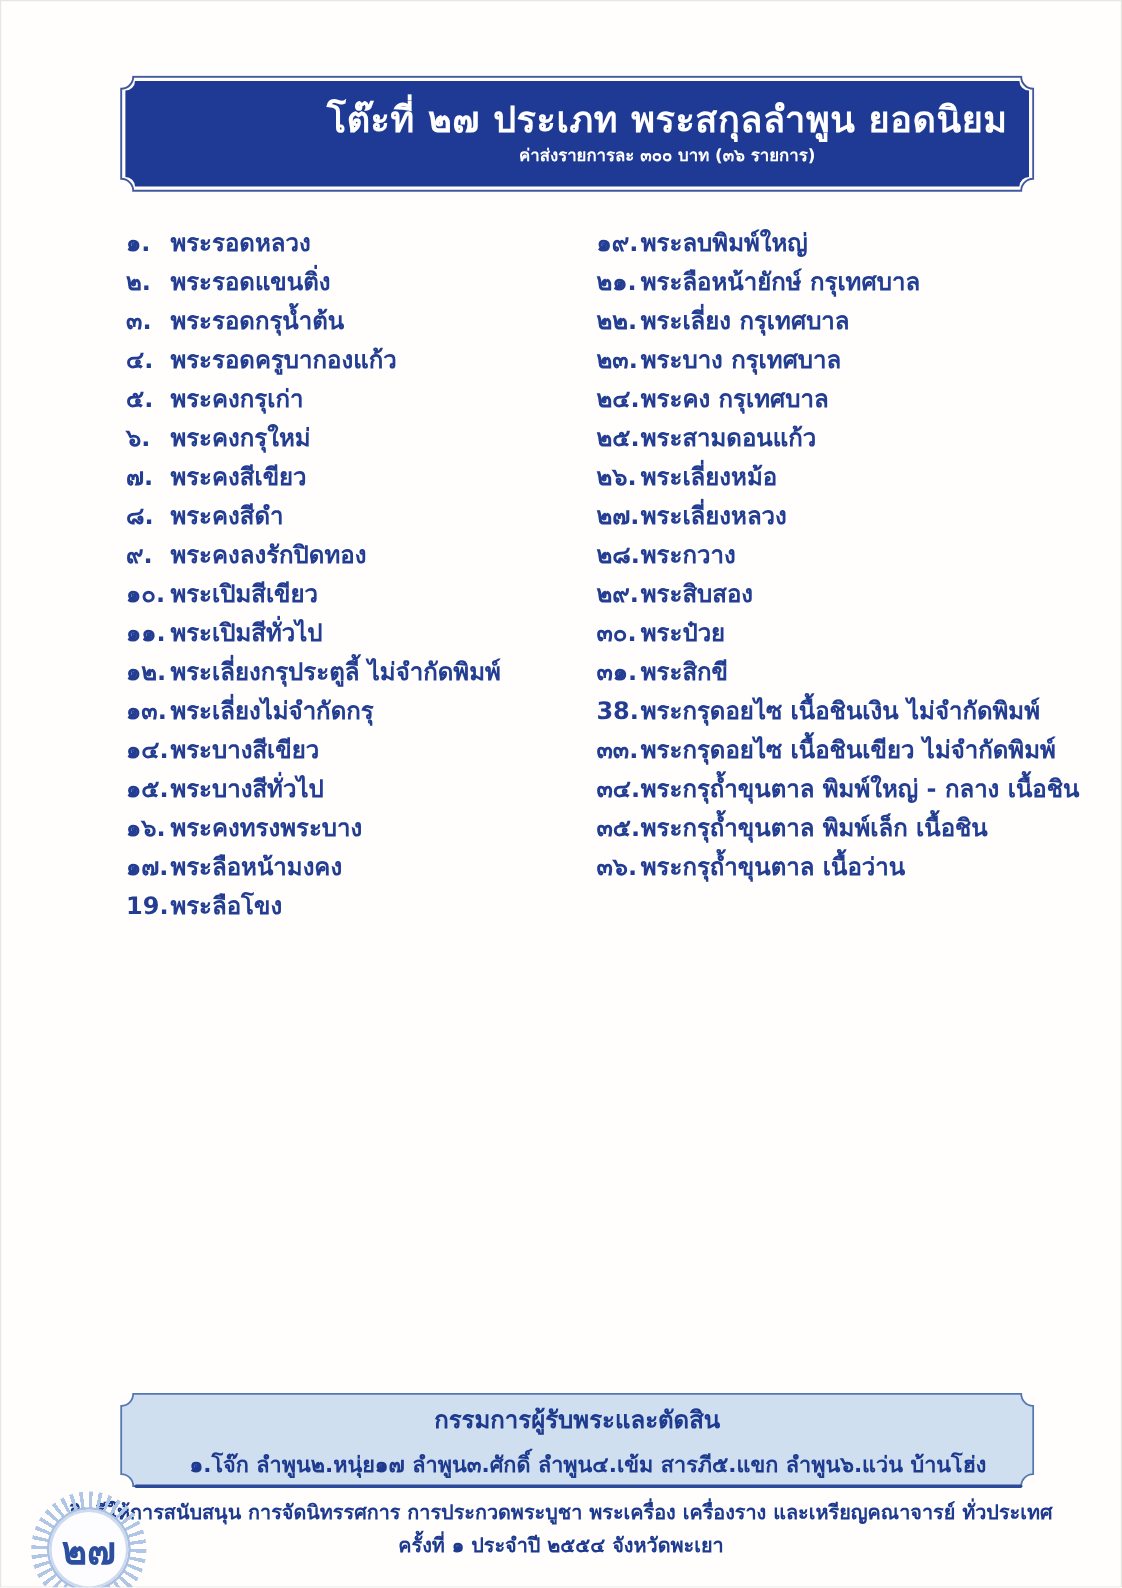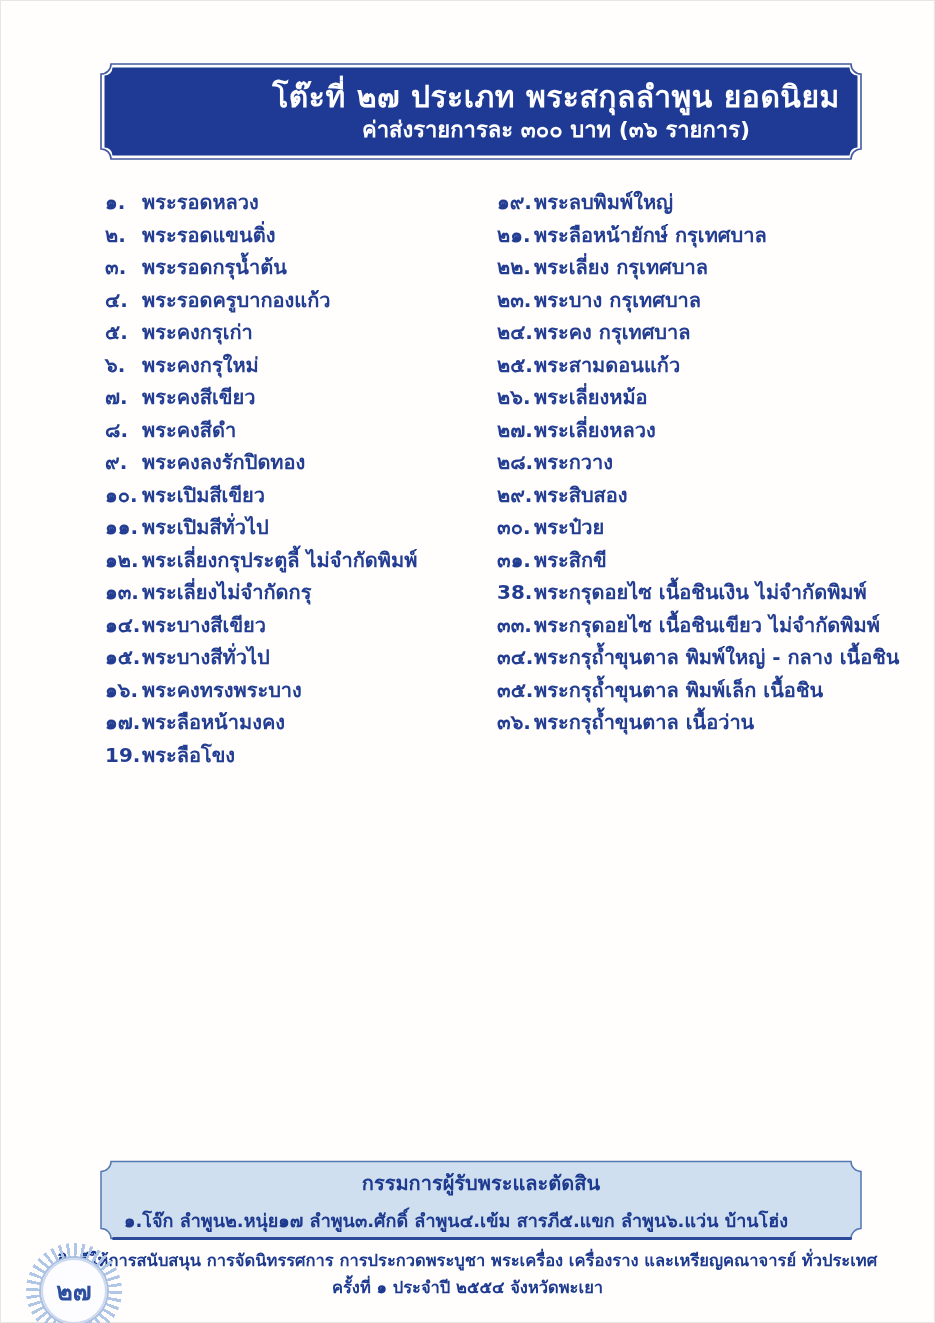--- a/index.html
+++ b/index.html
@@ -10,40 +10,40 @@
     font-family:"DejaVu Sans","Liberation Sans",sans-serif;
   }
   
   .header-box{position:absolute;left:100px;top:63px;width:912px;height:97px;}
   .header-box svg{position:absolute;inset:0;display:block;}
   .header-text{
     position:absolute;inset:0;display:flex;flex-direction:column;
     align-items:center;justify-content:center;gap:7px;color:#ffffff;
   }
   .title{font-size:30px;font-weight:bold;letter-spacing:.5px;line-height:1;}
-  .subtitle{font-size:22px;font-weight:bold;line-height:1;}
+  .subtitle{font-size:14px;font-weight:bold;line-height:1;}
   
   .list{position:absolute;left:105px;top:186px;display:flex;}
   .col{display:flex;flex-direction:column;}
   .col-left{width:392px;}
   .row{
     height:32.5px;display:flex;align-items:center;white-space:nowrap;
     color:#223d91;font-weight:bold;font-size:20px;line-height:1;
   }
   .no{width:37px;flex:0 0 37px;}
   
   .committee-box{position:absolute;left:100px;top:1160px;width:762px;height:80px;}
   .committee-box svg{position:absolute;inset:0;display:block;}
   .committee-text{
     position:absolute;inset:0;display:flex;flex-direction:column;
     justify-content:center;color:#1d3a8f;
   }
   .committee-title{text-align:center;font-size:20px;font-weight:bold;margin-top:1px;}
   .members{
-    display:flex;justify-content:flex-start;align-items:baseline;
+    display:flex;justify-content:flex-end;align-items:baseline;
     padding:7px 40px 0 24px;font-size:18px;font-weight:bold;white-space:nowrap;
   }
   .committee-underline{
     position:absolute;left:112px;top:1237px;width:740px;height:3px;
     background:#2d4a9a;border-radius:2px;
   }
   
   .support{
     position:absolute;left:0;right:0;top:1247px;text-align:center;
     color:#1d3a8f;font-weight:bold;font-size:16.5px;line-height:27px;
@@ -51,21 +51,21 @@
   
   .stamp{
     position:absolute;left:26px;top:1243px;width:96px;height:96px;border-radius:50%;
     background:repeating-conic-gradient(#b0c6e6 0deg 4deg, rgba(255,255,255,0) 4deg 10deg);
     display:flex;align-items:center;justify-content:center;
   }
   .stamp::before{
     content:"";position:absolute;inset:15px;border-radius:50%;background:#fdfdff;
     box-shadow:0 0 0 2px #a9c0e2, inset 0 0 0 2px #cdd9ee;
   }
-  .stamp-number{position:relative;color:#2c4e9f;font-weight:bold;font-size:25px;}
+  .stamp-number{position:relative;color:#2c4e9f;font-weight:bold;font-size:32px;}
 </style>
 </head>
 <body>
 
 <div class="sheet">
 
   <div class="header-box">
     <svg viewBox="0 0 762 97" width="762" height="97" aria-hidden="true">
       <path d="M 11 1 H 751 A 10 10 0 0 0 761 11 V 86 A 10 10 0 0 0 751 96 H 11 A 10 10 0 0 0 1 86 V 11 A 10 10 0 0 0 11 1 Z" fill="none" stroke="#41599f" stroke-width="1.6"></path>
       <path d="M 12.5 4.5 H 749.5 A 8 8 0 0 0 757.5 12.5 V 84.5 A 8 8 0 0 0 749.5 92.5 H 12.5 A 8 8 0 0 0 4.5 84.5 V 12.5 A 8 8 0 0 0 12.5 4.5 Z" fill="#1e3a94"></path>

